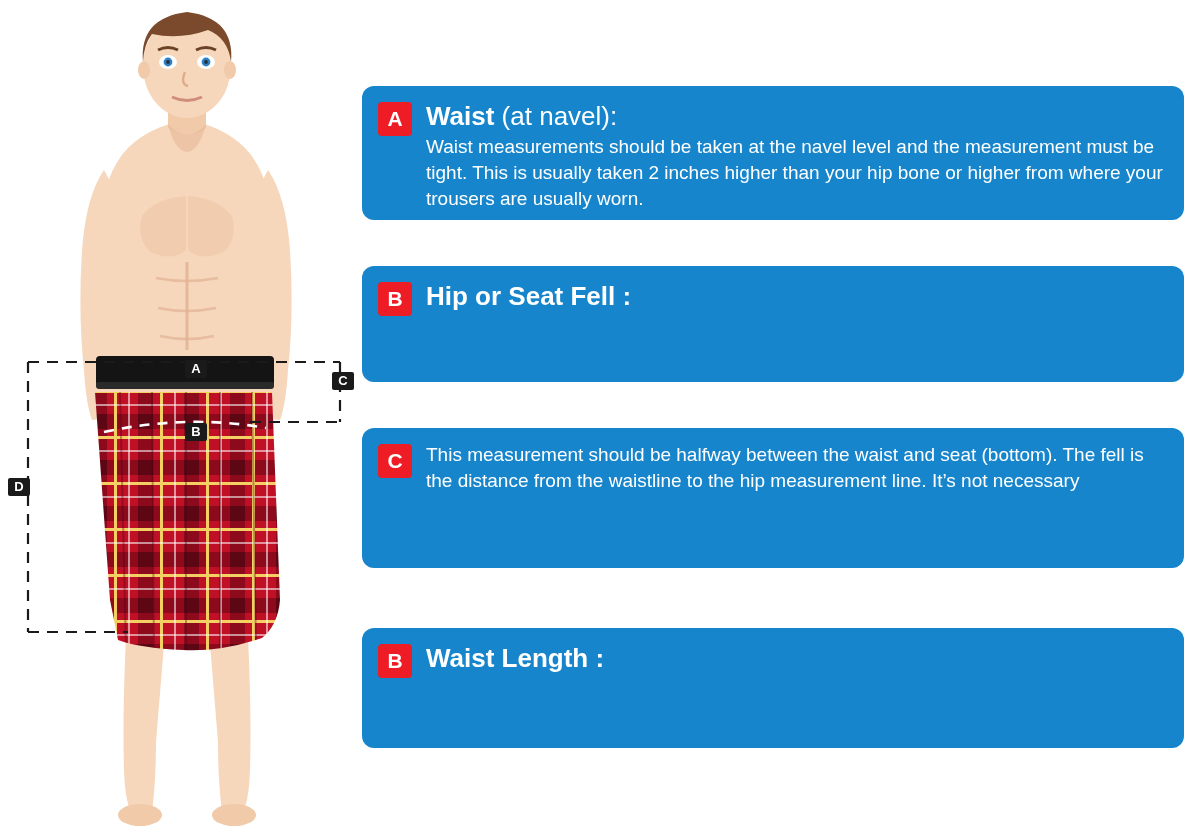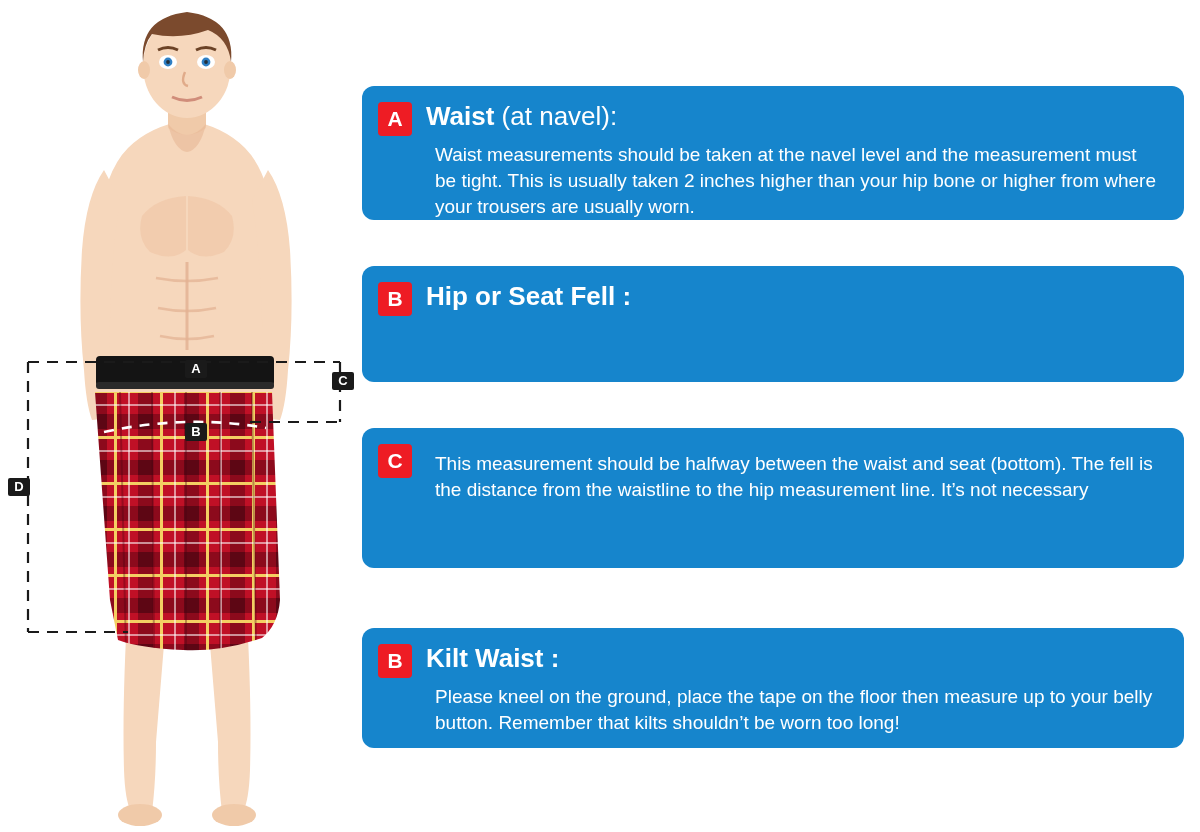--- a/index.html
+++ b/index.html
@@ -87,21 +87,21 @@
     font-weight: bold;
     line-height: 1.25;
     margin: 0 0 1px 0;
   }
   .card-title .thin {
     font-weight: normal;
   }
   .card-text {
     font-size: 19px;
     line-height: 1.38;
-    margin: 9px;
+    margin: 0;
     font-weight: normal;
   }
 </style>
 </head>
 <body>
 
 <div id="page">
 
   <div id="figure-panel">
     <svg class="fig-svg" width="360" height="832" viewBox="0 0 360 832">
@@ -218,19 +218,18 @@
     <div class="card" id="card-2">
       <div class="badge">C</div>
       <div class="card-body">
         <p class="card-text">This measurement should be halfway between the waist and seat (bottom). The fell is the distance from the waistline to the hip measurement line. It’s not necessary</p>
       </div>
     </div>
 
     <div class="card" id="card-3">
       <div class="badge">B</div>
       <div class="card-body">
-        <div class="card-title">Kilt Waist :</div>
-        <p class="card-text">Please kneel on the ground, place the tape on the floor then measure up to your belly button. Remember that kilts shouldn’t be worn too long!</p>
+        <div class="card-title">Waist Length :</div>
       </div>
     </div>
 
   </div>
 </div>
 
 </body></html>

